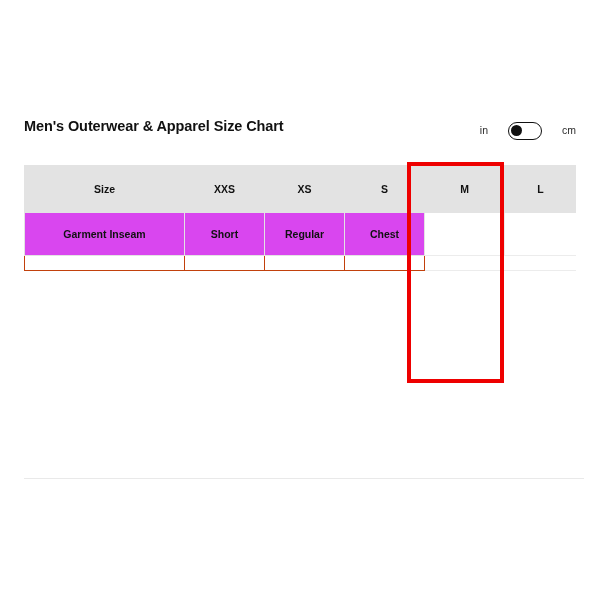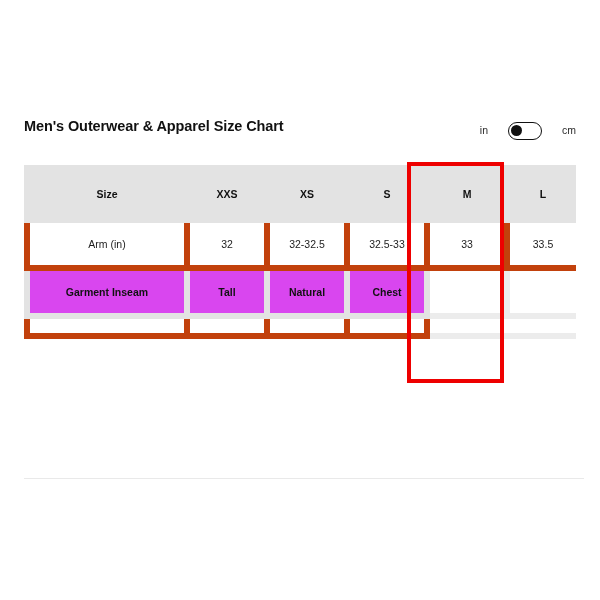--- a/index.html
+++ b/index.html
@@ -85,21 +85,21 @@
     overflow: hidden;
   }
   table.size-table {
     border-collapse: collapse;
     table-layout: fixed;
     width: 552px;
     font-size: 10.5px;
     color: #1c1c1c;
   }
   table.size-table td, table.size-table th {
-    border: 6px solid #c2410c;
+    border: 1px solid #c2410c;
     text-align: center;
     vertical-align: middle;
     font-weight: normal;
     padding: 0;
   }
   col.c-label { width: 160px; }
   col.c-size  { width: 80px;  }
   col.c-last  { width: 72px;  }
 
   tr.head-row td {
@@ -188,37 +188,29 @@
       <tbody>
         <tr class="head-row">
           <td>Size</td>
           <td>XXS</td>
           <td>XS</td>
           <td>S</td>
           <td>M</td>
           <td>L</td>
         </tr>
 
-        <tr class="data-row">
-          <td>Arm (in)</td>
-          <td>32</td>
-          <td>32-32.5</td>
-          <td>32.5-33</td>
-          <td>33</td>
-          <td>33.5</td>
-        </tr>
 
 
 
 
 
         <tr class="inseam-row">
           <td class="filled">Garment Inseam</td>
-          <td class="filled">Tall</td>
-          <td class="filled">Natural</td>
+          <td class="filled">Short</td>
+          <td class="filled">Regular</td>
           <td class="filled">Chest</td>
           <td class="blank"></td>
           <td class="blank"></td>
         </tr>
 
         <tr class="tail-row">
           <td></td>
           <td></td>
           <td></td>
           <td></td>

